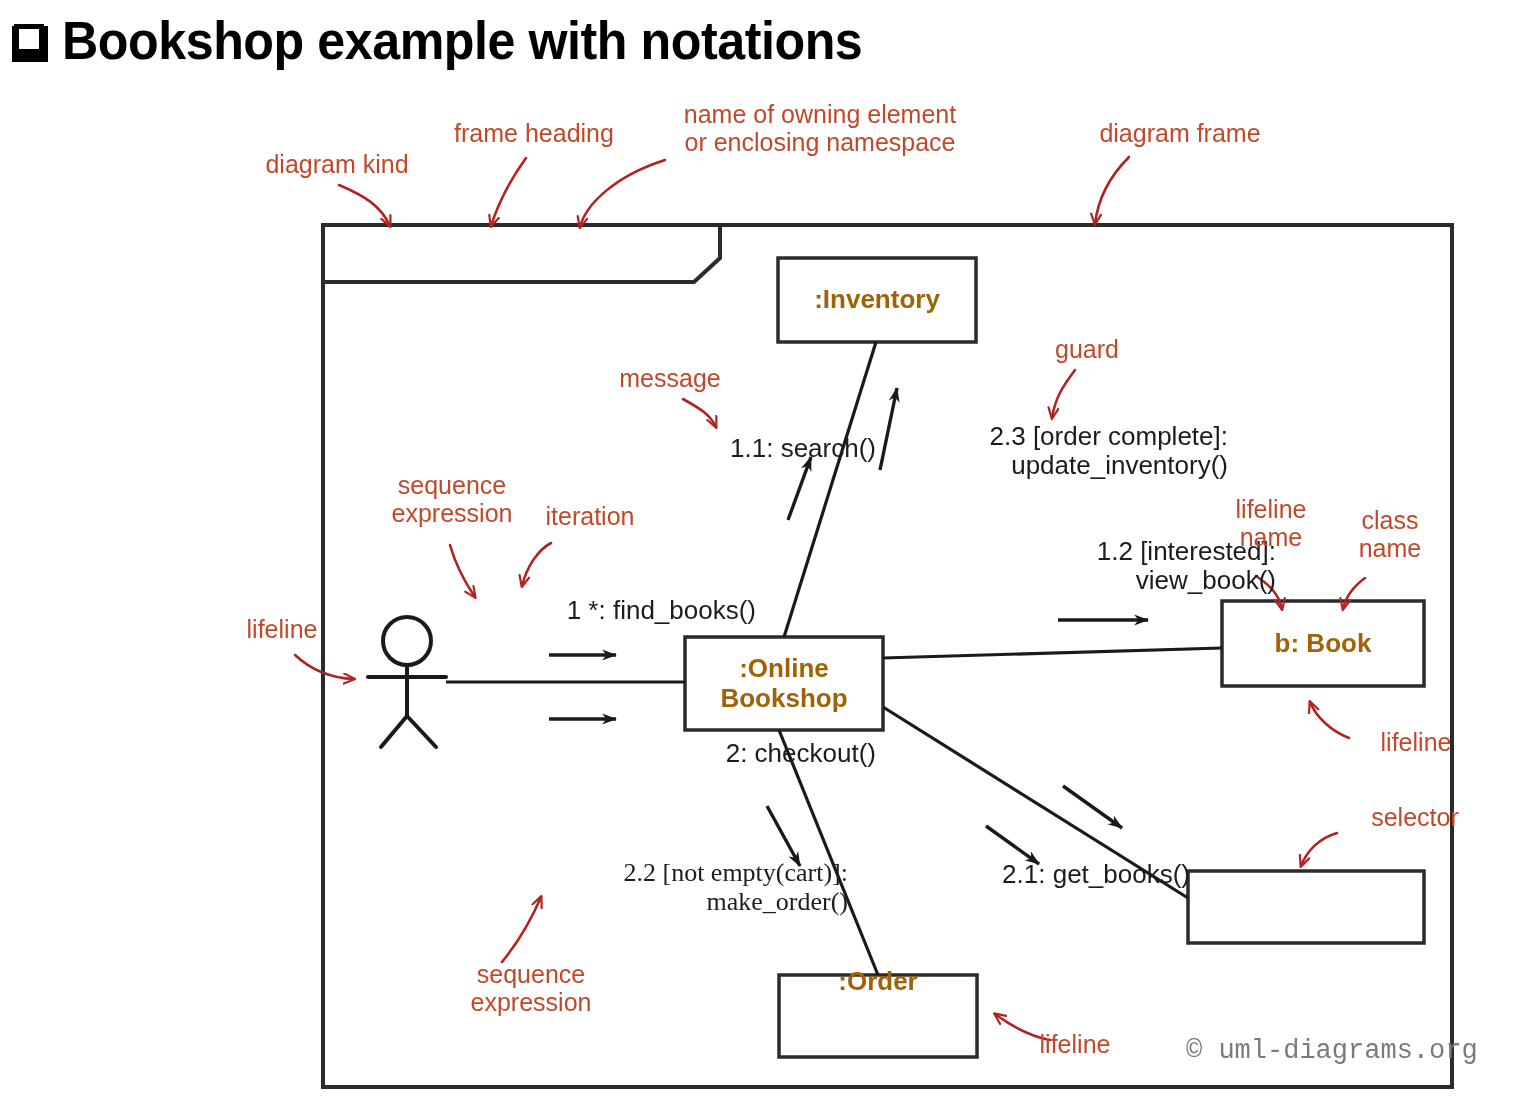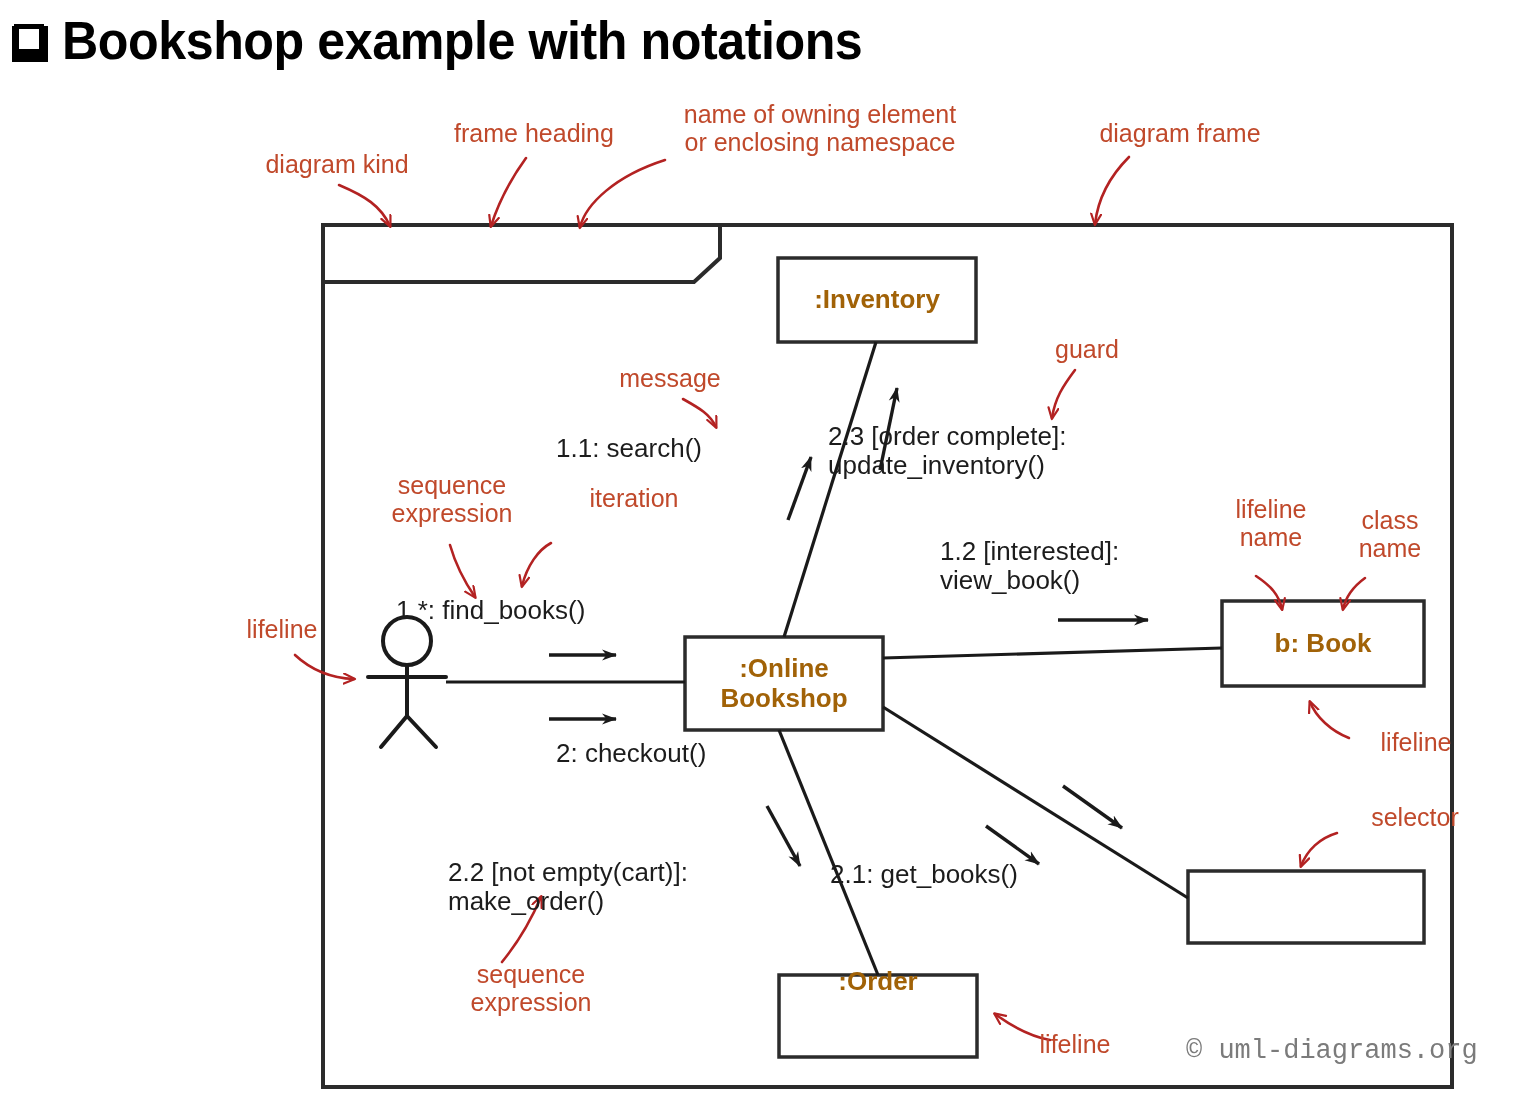--- a/index.html
+++ b/index.html
@@ -36,21 +36,21 @@
   }
 
   
   #canvas{position:absolute;left:0;top:0;width:1532px;height:1109px;}
 
   
   .lbl{position:absolute;white-space:pre;line-height:1.12;}
   .ann{color:#C0492B;font-size:25px;}
   .ann-c{text-align:center;}
   .msg{color:#1c1c1c;font-size:26px;}
-  .msg-c{text-align:left;}
+  .msg-c{text-align:right;}
   .boxtxt{
     position:absolute;display:flex;align-items:center;justify-content:center;
     font-weight:bold;font-size:26px;color:#a16207;text-align:center;line-height:1.15;
     white-space:pre;
   }
   #frame-heading-text{
     position:absolute;left:341px;top:236px;font-size:27px;color:#1b1b1b;
     white-space:nowrap;
   }
   #frame-heading-text b{font-weight:bold;color:#000;}
@@ -156,33 +156,33 @@
   <div class="boxtxt" style="left:779px;top:941px;width:198px;height:82px;">:Order</div>
 
   <div class="lbl msg msg-c" style="left:396px;top:596px;width:360px;">1 *: find_books()</div>
   <div class="lbl msg msg-c" style="left:556px;top:739px;width:320px;">2: checkout()</div>
   <div class="lbl msg msg-c" style="left:556px;top:434px;width:320px;">1.1: search()</div>
   <div class="lbl msg msg-c" style="left:828px;top:422px;width:400px;">2.3 [order complete]:
 update_inventory()</div>
   <div class="lbl msg msg-c" style="left:940px;top:537px;width:336px;">1.2 [interested]:
 view_book()</div>
   <div class="lbl msg msg-c" style="left:830px;top:860px;width:360px;">2.1: get_books()</div>
-  <div class="lbl msg msg-c" style="left:448px;top:858px;width:420px;">2.2 [not empty(cart)]:
+  <div class="lbl msg msg-c" style="left:428px;top:858px;width:420px;font-family:Liberation Serif, serif;">2.2 [not empty(cart)]:
 make_order()</div>
 
   <div class="lbl ann ann-c" style="left:237px;top:150px;width:200px;">diagram kind</div>
   <div class="lbl ann ann-c" style="left:426px;top:119px;width:216px;">frame heading</div>
   <div class="lbl ann ann-c" style="left:640px;top:100px;width:360px;">name of owning element
 or enclosing namespace</div>
   <div class="lbl ann ann-c" style="left:1057px;top:119px;width:246px;">diagram frame</div>
   <div class="lbl ann ann-c" style="left:575px;top:364px;width:190px;">message</div>
   <div class="lbl ann ann-c" style="left:1012px;top:335px;width:150px;">guard</div>
   <div class="lbl ann ann-c" style="left:342px;top:471px;width:220px;">sequence
 expression</div>
-  <div class="lbl ann ann-c" style="left:500px;top:484px;width:180px;padding-left:44px;">iteration</div>
+  <div class="lbl ann ann-c" style="left:500px;top:502px;width:180px;">iteration</div>
   <div class="lbl ann ann-c" style="left:207px;top:615px;width:150px;">lifeline</div>
   <div class="lbl ann ann-c" style="left:1196px;top:495px;width:150px;">lifeline
 name</div>
   <div class="lbl ann ann-c" style="left:1320px;top:506px;width:140px;">class
 name</div>
   <div class="lbl ann ann-c" style="left:1341px;top:728px;width:150px;">lifeline</div>
   <div class="lbl ann ann-c" style="left:1330px;top:803px;width:170px;">selector</div>
   <div class="lbl ann ann-c" style="left:426px;top:960px;width:210px;">sequence
 expression</div>
   <div class="lbl ann ann-c" style="left:1000px;top:1030px;width:150px;">lifeline</div>

